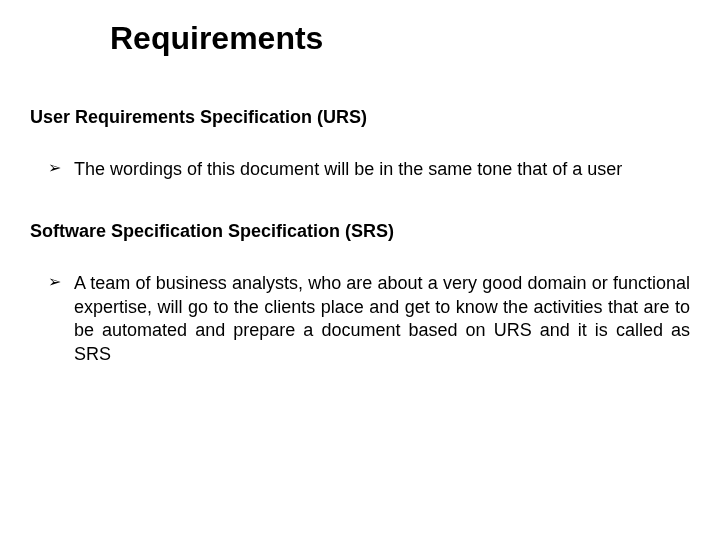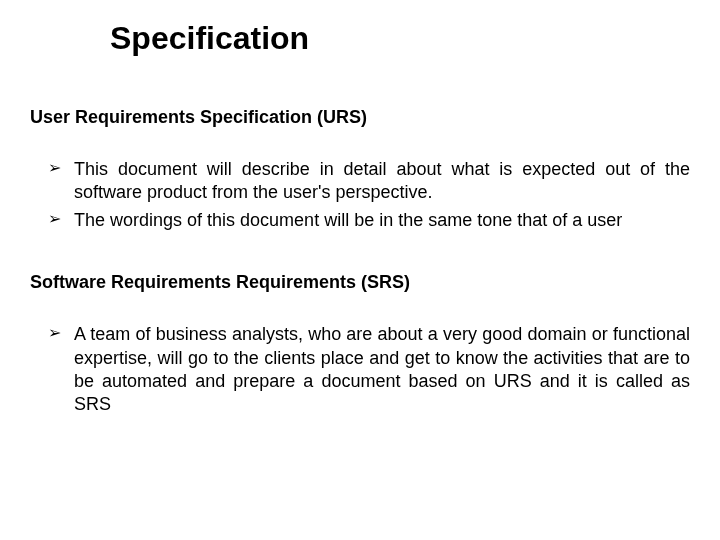--- a/index.html
+++ b/index.html
@@ -44,24 +44,23 @@
       content: "➢";
       position: absolute;
       left: 0;
       top: 0;
       font-size: 16px;
     }
   </style>
 </head>
 <body>
 
-<h1 class="main-title">Specification</h1>
+<h1 class="main-title">Requirements</h1>
 
 <h2 class="section-heading">User  Requirements  Specification  (URS)</h2>
 <ul class="bullet-list">
-  <li class="bullet-item">This document will  describe  in  detail  about  what  is  expected  out  of the  software  product from  the  user's  perspective.</li>
   <li class="bullet-item">The wordings of this document will be in the same tone that of a user</li>
 </ul>
 
-<h2 class="section-heading">Software  Requirements  Requirements (SRS)</h2>
+<h2 class="section-heading">Software  Specification  Specification (SRS)</h2>
 <ul class="bullet-list">
   <li class="bullet-item">A  team of  business  analysts,  who  are  about  a  very  good  domain or  functional expertise,  will  go  to  the  clients  place  and  get  to know  the  activities  that  are to  be  automated and prepare a document based on URS and it is called as SRS</li>
 </ul>
 
 </body></html>

